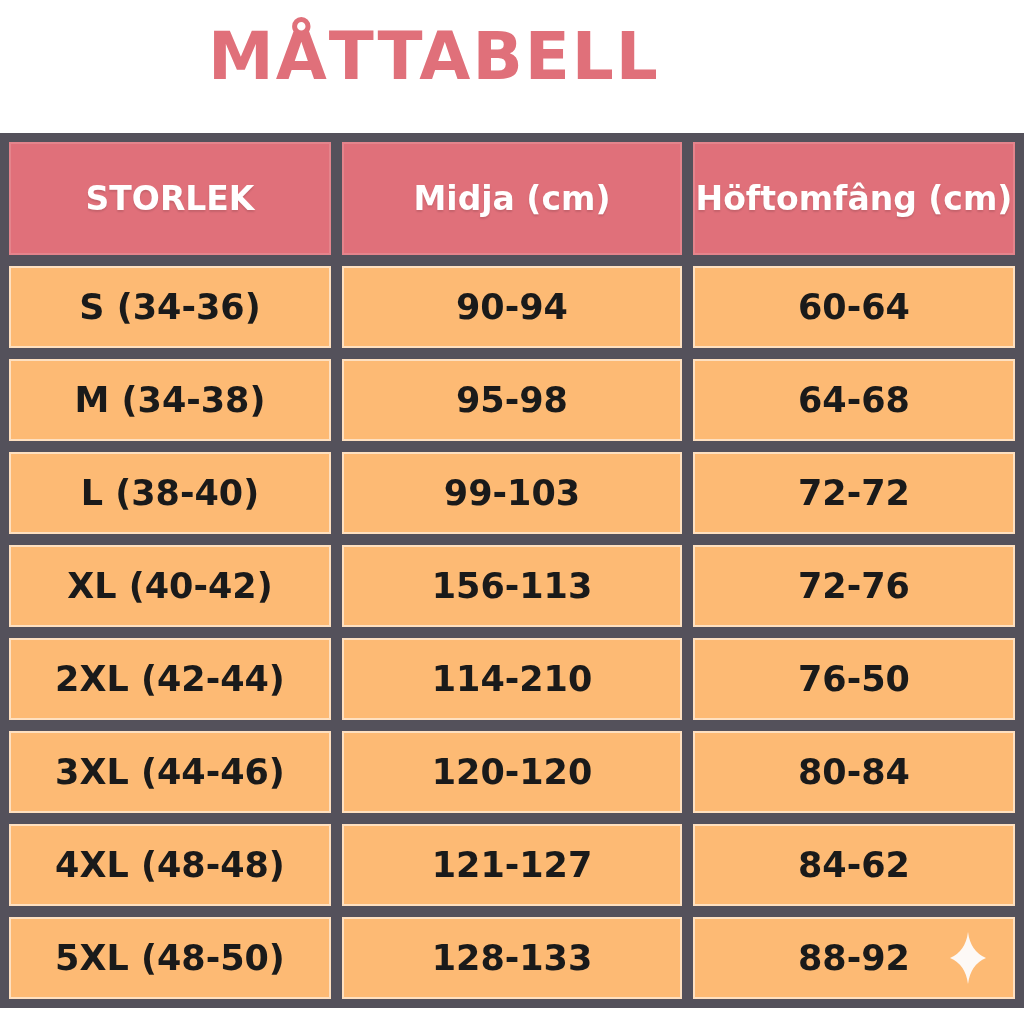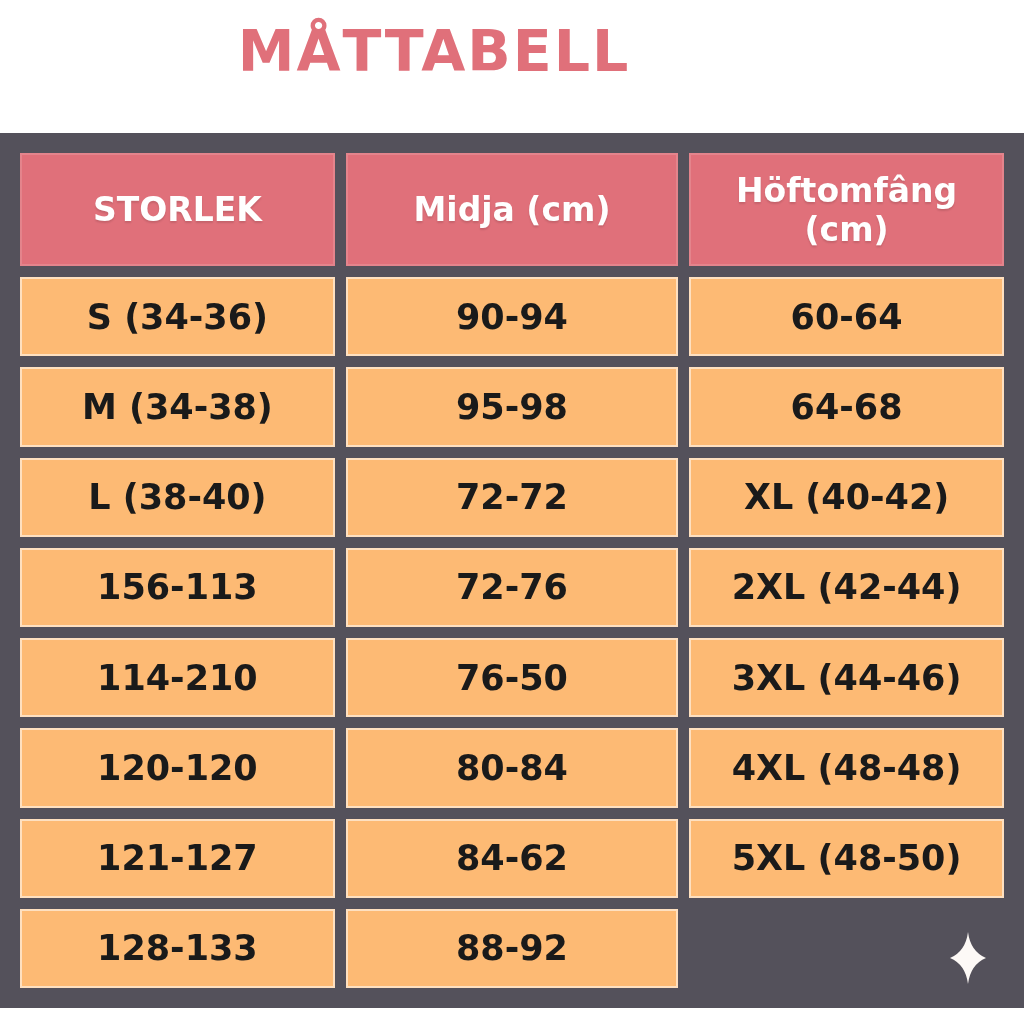--- a/index.html
+++ b/index.html
@@ -8,32 +8,32 @@
     background: #ffffff;
     font-family: "DejaVu Sans", "Liberation Sans", sans-serif;
     overflow: hidden;
     position: relative;
   }
   .title {
     position: absolute;
     top: 16px; left: 0;
     width: 868px;
     text-align: center;
-    font-size: 57px;
+    font-size: 66px;
     font-weight: bold;
     letter-spacing: 2px;
     color: #e0707a;
     line-height: 1.25;
   }
   .size-table {
     position: absolute;
     top: 133px; left: 0;
     width: 1024px; height: 875px;
     background: #54515b;
-    padding: 20px;
+    padding: 9px;
     display: grid;
     grid-template-columns: 322fr 340fr 322fr;
     grid-template-rows: 113px repeat(8, 1fr);
     gap: 11px;
   }
   .cell {
     display: flex;
     align-items: center;
     justify-content: center;
     text-align: center;
@@ -71,20 +71,21 @@
 
   <div class="cell data">S (34-36)</div>
   <div class="cell data">90-94</div>
   <div class="cell data">60-64</div>
 
   <div class="cell data">M (34-38)</div>
   <div class="cell data">95-98</div>
   <div class="cell data">64-68</div>
 
   <div class="cell data">L (38-40)</div>
+  <div class="cell data">99-103</div>
   <div class="cell data">72-72</div>
 
   <div class="cell data">XL (40-42)</div>
   <div class="cell data">156-113</div>
   <div class="cell data">72-76</div>
 
   <div class="cell data">2XL (42-44)</div>
   <div class="cell data">114-210</div>
   <div class="cell data">76-50</div>
 

